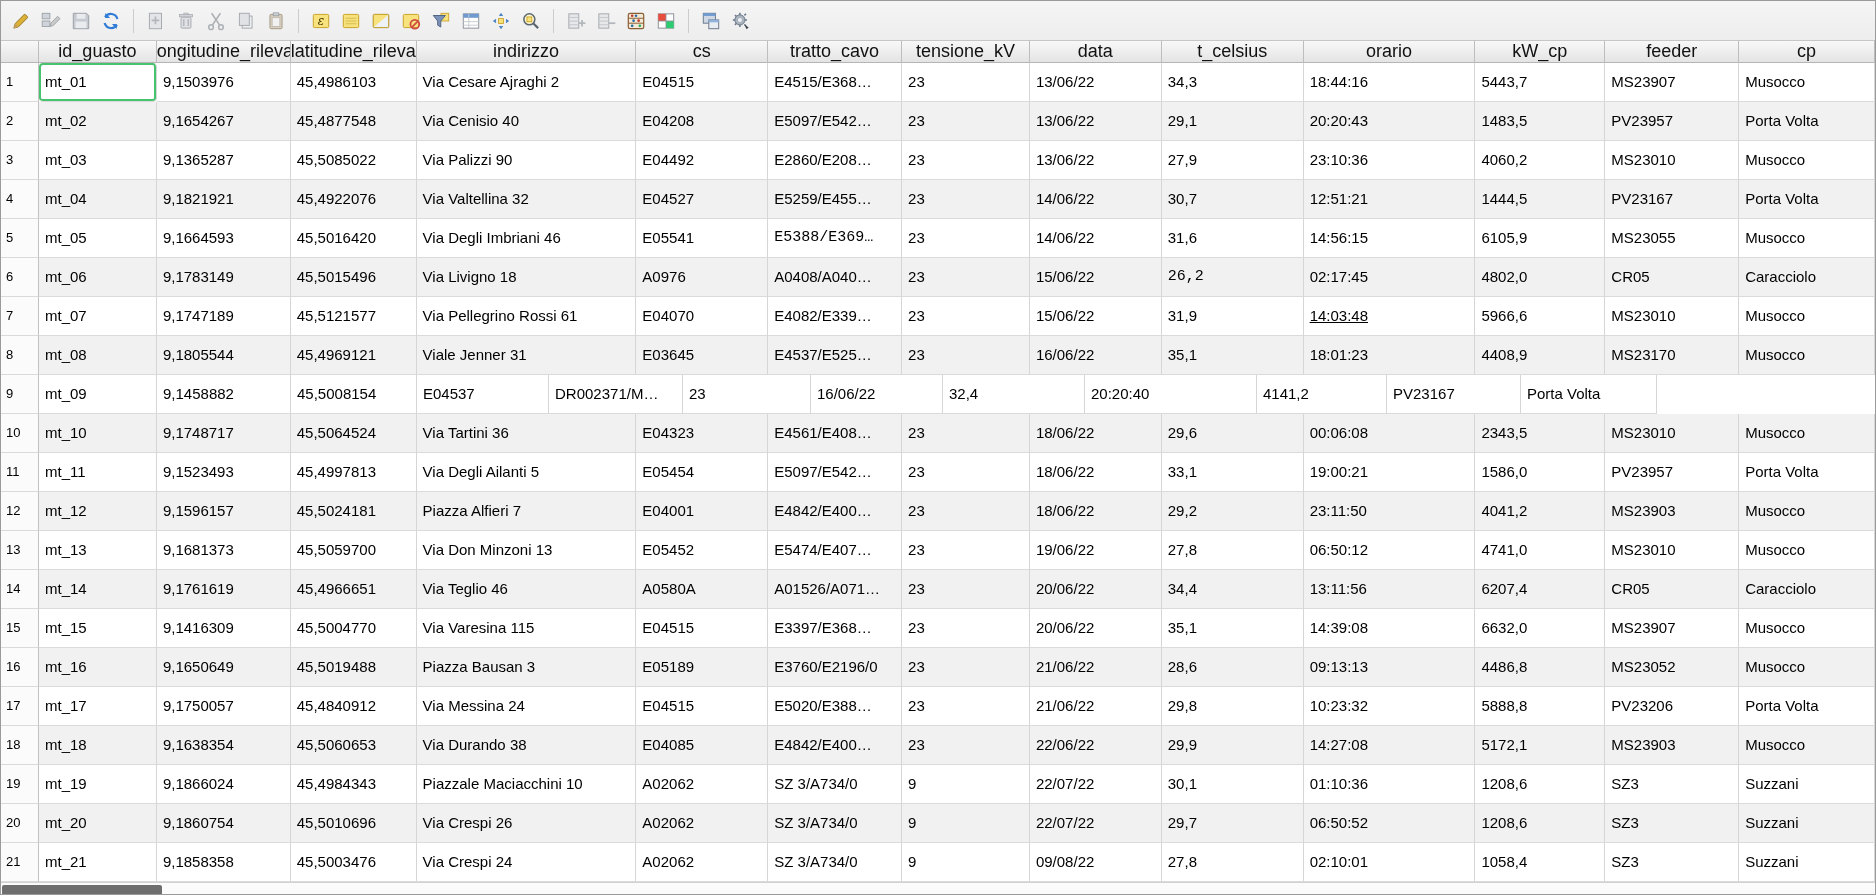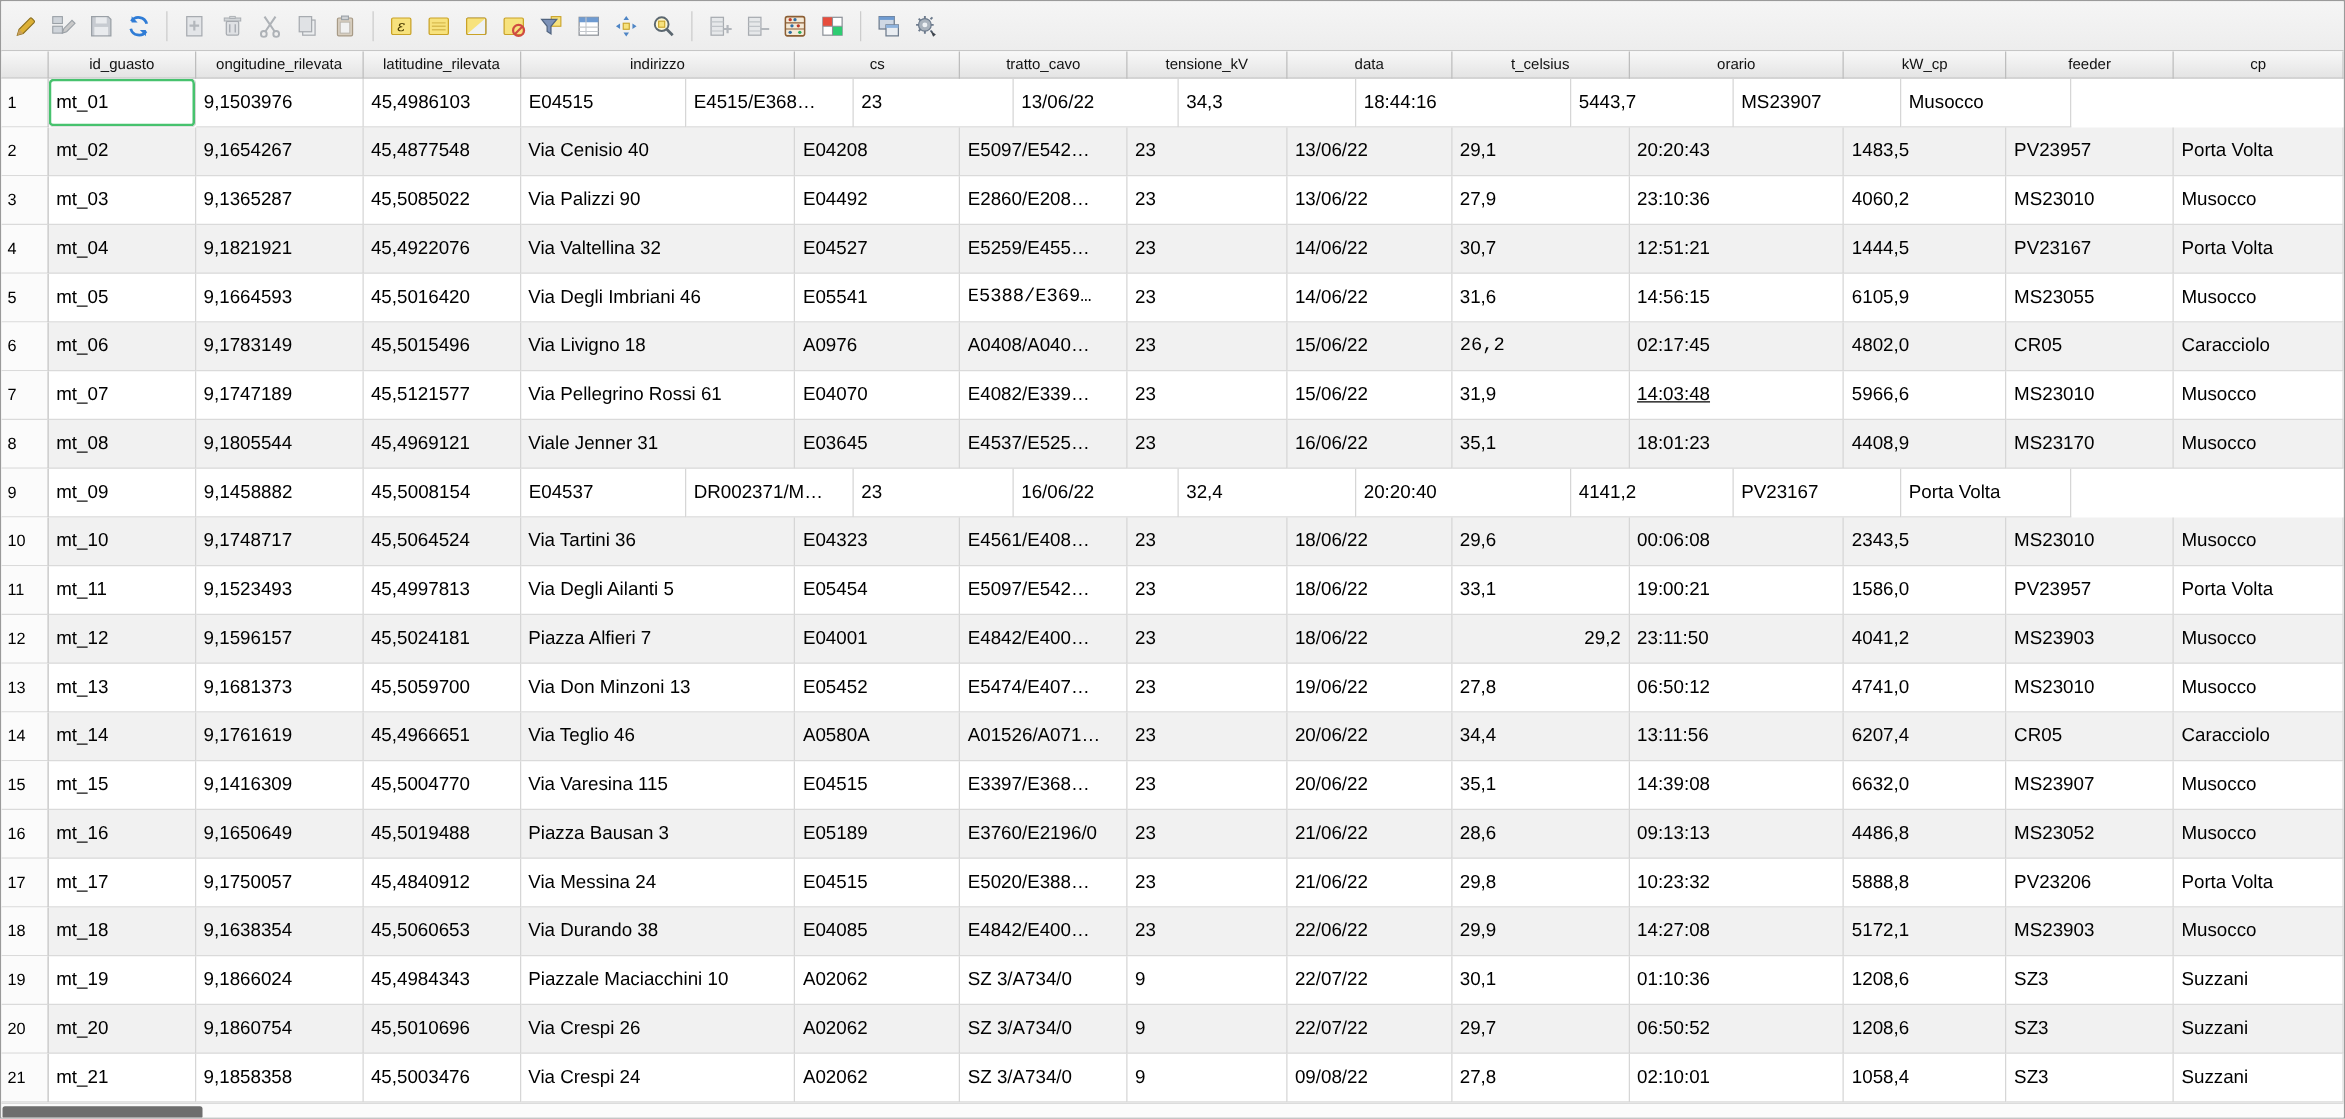--- a/index.html
+++ b/index.html
@@ -25,21 +25,21 @@
   
   .grid{flex:0 0 841px;height:841px;overflow:hidden;}
   .header-row{
     display:flex;height:22px;box-sizing:border-box;
     background:linear-gradient(#f8f8f8,#e4e4e4);
     border-bottom:1px solid #b5b5b5;
   }
   .corner{box-sizing:border-box;border-right:1px solid #bdbdbd;height:22px;}
   .hcell{
     box-sizing:border-box;border-right:1px solid #bdbdbd;height:22px;
-    font-size:12px;line-height:21px;text-align:center;color:#111;
+    font-size:18px;line-height:21px;text-align:center;color:#111;
     white-space:nowrap;overflow:hidden;cursor:pointer;
   }
   .row{display:flex;height:39px;box-sizing:border-box;background:#ffffff;}
   .row.alt{background:#f1f1f1;}
   .rn{
     box-sizing:border-box;width:38px;flex:0 0 38px;height:39px;
     border-right:1px solid #c2c2c2;border-bottom:1px solid #dadada;
     font-size:13px;line-height:38px;padding-left:5px;color:#000;
     background:#fbfbfb;cursor:pointer;
   }
@@ -253,20 +253,21 @@
         <div class="hcell" style="width: 130px;">kW_cp</div>
         <div class="hcell" style="width: 134px;">feeder</div>
         <div class="hcell" style="width: 136px;">cp</div>
       </div>
     <div id="rows">
         <div class="row">
           <div class="rn">1</div>
           <div class="cell current" style="width: 118px;">mt_01</div>
           <div class="cell" style="width: 134px;">9,1503976</div>
           <div class="cell" style="width: 126px;">45,4986103</div>
+          <div class="cell" style="width: 220px;">Via Cesare Ajraghi 2</div>
           <div class="cell" style="width: 132px;">E04515</div>
           <div class="cell" style="width: 134px;">E4515/E368…</div>
           <div class="cell" style="width: 128px;">23</div>
           <div class="cell" style="width: 132px;">13/06/22</div>
           <div class="cell" style="width: 142px;">34,3</div>
           <div class="cell" style="width: 172px;">18:44:16</div>
           <div class="cell" style="width: 130px;">5443,7</div>
           <div class="cell" style="width: 134px;">MS23907</div>
           <div class="cell" style="width: 136px;">Musocco</div>
         </div>
@@ -432,21 +433,21 @@
         <div class="row alt">
           <div class="rn">12</div>
           <div class="cell" style="width: 118px;">mt_12</div>
           <div class="cell" style="width: 134px;">9,1596157</div>
           <div class="cell" style="width: 126px;">45,5024181</div>
           <div class="cell" style="width: 220px;">Piazza Alfieri 7</div>
           <div class="cell" style="width: 132px;">E04001</div>
           <div class="cell" style="width: 134px;">E4842/E400…</div>
           <div class="cell" style="width: 128px;">23</div>
           <div class="cell" style="width: 132px;">18/06/22</div>
-          <div class="cell" style="width: 142px; text-align: right;">29,2</div>
+          <div class="cell" style="width: 142px;">29,2</div>
           <div class="cell" style="width: 172px;">23:11:50</div>
           <div class="cell" style="width: 130px;">4041,2</div>
           <div class="cell" style="width: 134px;">MS23903</div>
           <div class="cell" style="width: 136px;">Musocco</div>
         </div>
         <div class="row">
           <div class="rn">13</div>
           <div class="cell" style="width: 118px;">mt_13</div>
           <div class="cell" style="width: 134px;">9,1681373</div>
           <div class="cell" style="width: 126px;">45,5059700</div>

